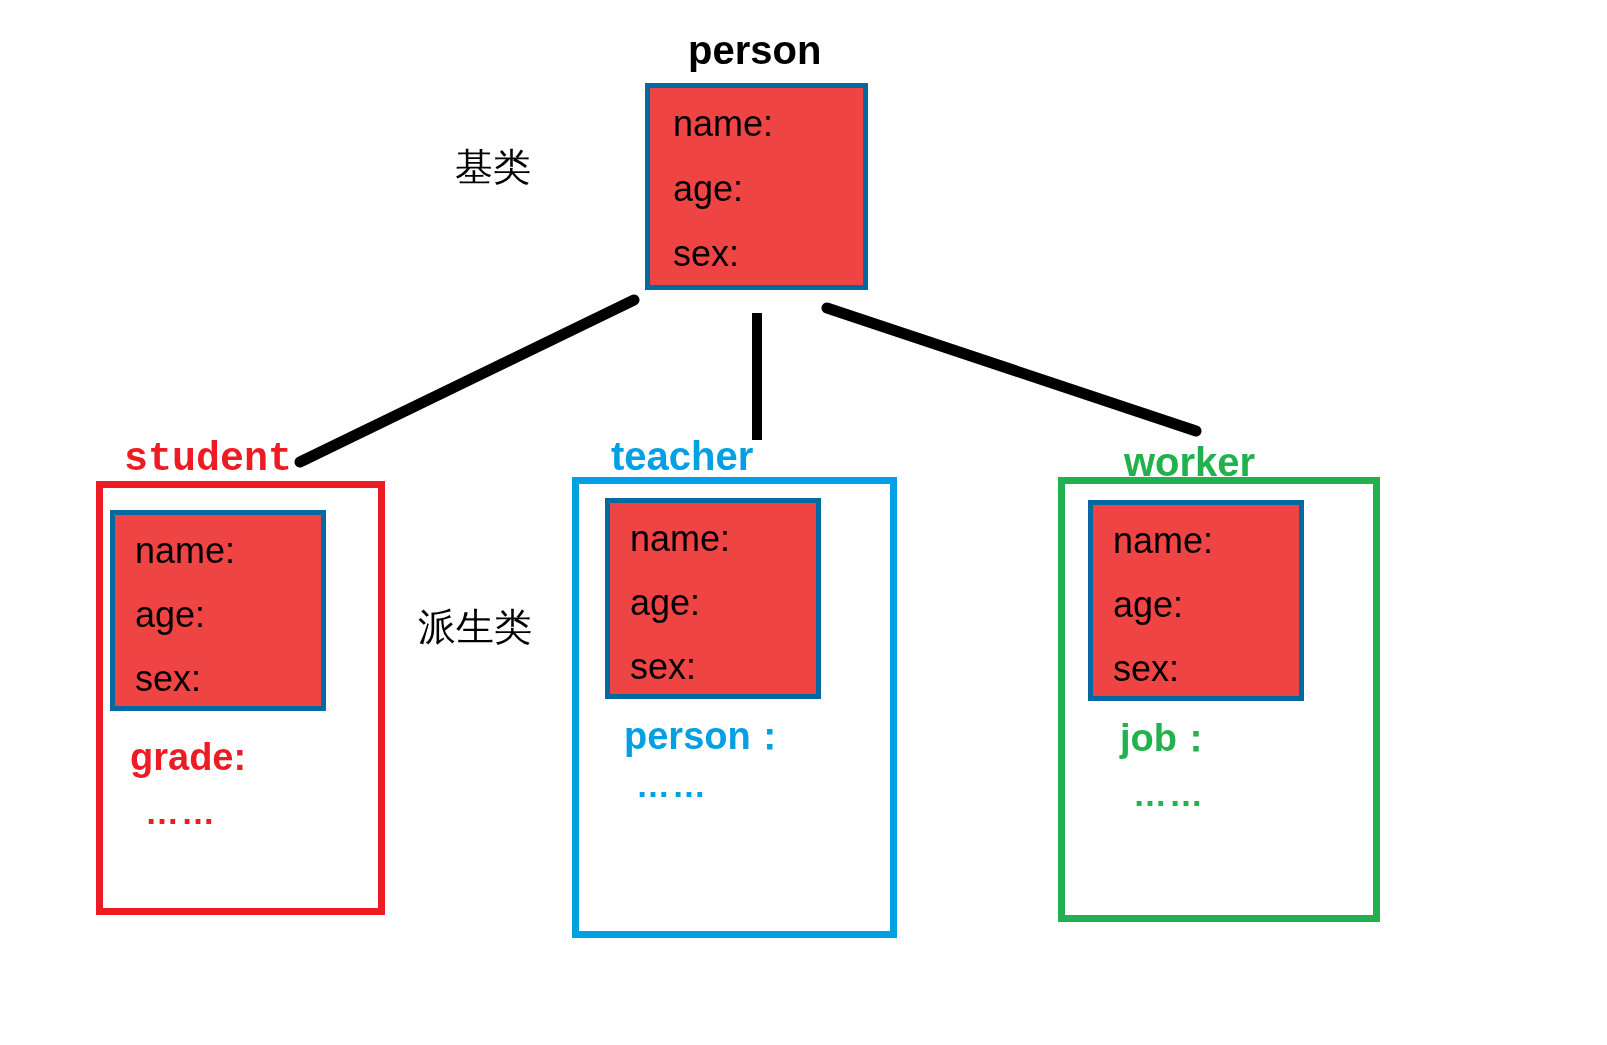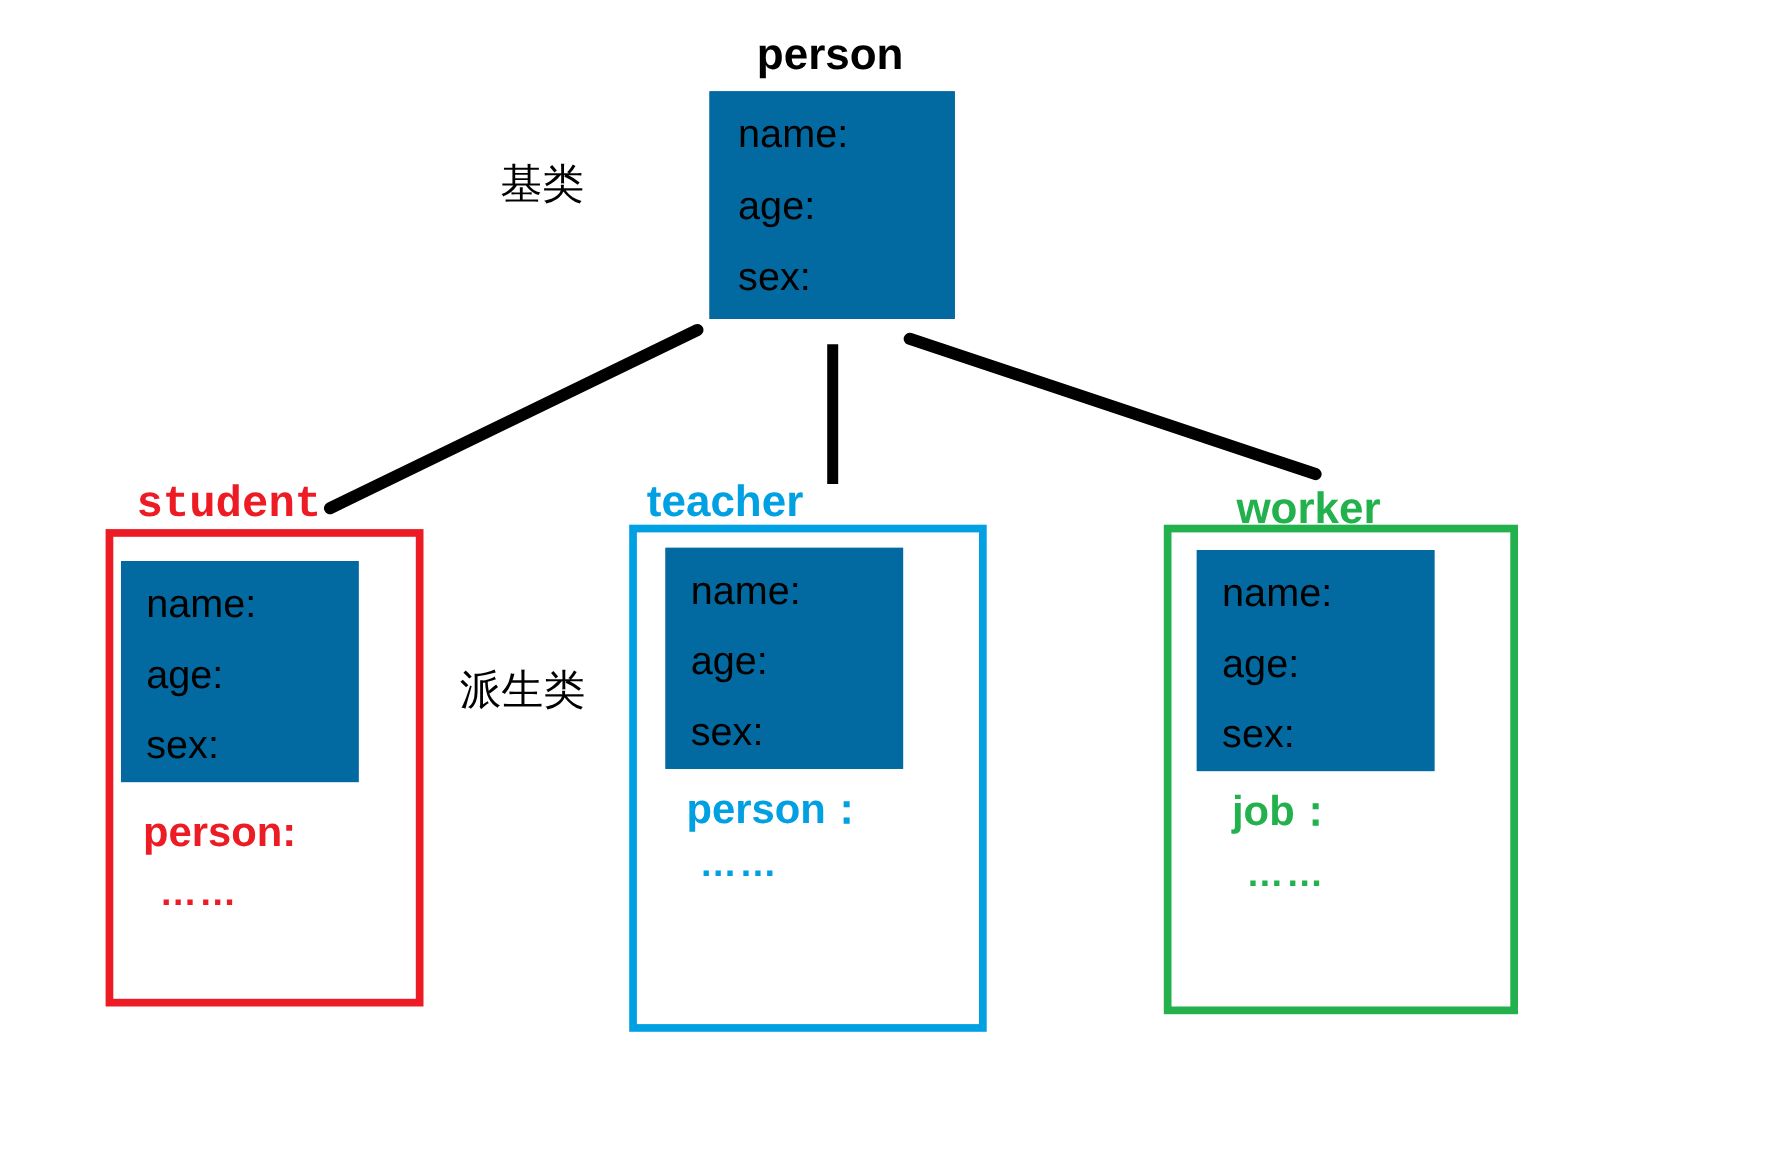--- a/index.html
+++ b/index.html
@@ -41,22 +41,22 @@
     font-weight: 400;
     color: #000000;
     line-height: 1;
     white-space: nowrap;
     font-family: "DejaVu Sans", "Liberation Sans", sans-serif;
   }
 
   
   .attr-box {
     position: absolute;
-    border: 3px solid #0369a1;
-    background: #0369a1;
+    border: 5px solid #0369a1;
+    background: #ef4444;
     box-sizing: border-box;
   }
   .attr-row {
     position: absolute;
     font-size: 36px;
     color: #000000;
     line-height: 1;
     white-space: nowrap;
     font-weight: 400;
   }
@@ -94,21 +94,21 @@
   #student-title { left: 124px; top: 440px; }
   #student-frame { left: 96px; top: 481px; width: 289px; height: 434px; border: 7px solid; }
   #student-attr  { left: 110px; top: 510px; width: 216px; height: 201px; }
   #student-name  { left: 20px; top: 18px; }
   #student-age   { left: 20px; top: 82px; }
   #student-sex   { left: 20px; top: 146px; }
   #student-extra { left: 130px; top: 738px; }
   #student-dots  { left: 145px; top: 795px; }
 
   
-  #teacher-title { left: 588px; top: 436px; }
+  #teacher-title { left: 611px; top: 436px; }
   #teacher-frame { left: 572px; top: 477px; width: 325px; height: 461px; border: 7px solid; }
   #teacher-attr  { left: 605px; top: 498px; width: 216px; height: 201px; }
   #teacher-name  { left: 20px; top: 18px; }
   #teacher-age   { left: 20px; top: 82px; }
   #teacher-sex   { left: 20px; top: 146px; }
   #teacher-extra { left: 624px; top: 717px; }
   #teacher-dots  { left: 636px; top: 768px; }
 
   
   #worker-title { left: 1124px; top: 442px; }
@@ -150,21 +150,21 @@
   <div class="node-title" id="student-title" style="color: rgb(237, 28, 36); font-family: Liberation Mono, monospace;">student</div>
 
   <div class="derived-frame" id="student-frame" style="border-color: rgb(237, 28, 36);"></div>
 
   <div class="attr-box" id="student-attr">
     <div class="attr-row" id="student-name">name:</div>
     <div class="attr-row" id="student-age">age:</div>
     <div class="attr-row" id="student-sex">sex:</div>
   </div>
 
-  <div class="extra-field" id="student-extra" style="color: rgb(237, 28, 36);">person:</div>
+  <div class="extra-field" id="student-extra" style="color: rgb(237, 28, 36);">grade:</div>
 
   <div class="ellipsis" id="student-dots" style="color: rgb(237, 28, 36);">……</div>
 
   <div class="node-title" id="teacher-title" style="color: rgb(0, 160, 227);">teacher</div>
 
   <div class="derived-frame" id="teacher-frame" style="border-color: rgb(0, 160, 227);"></div>
 
   <div class="attr-box" id="teacher-attr">
     <div class="attr-row" id="teacher-name">name:</div>
     <div class="attr-row" id="teacher-age">age:</div>

